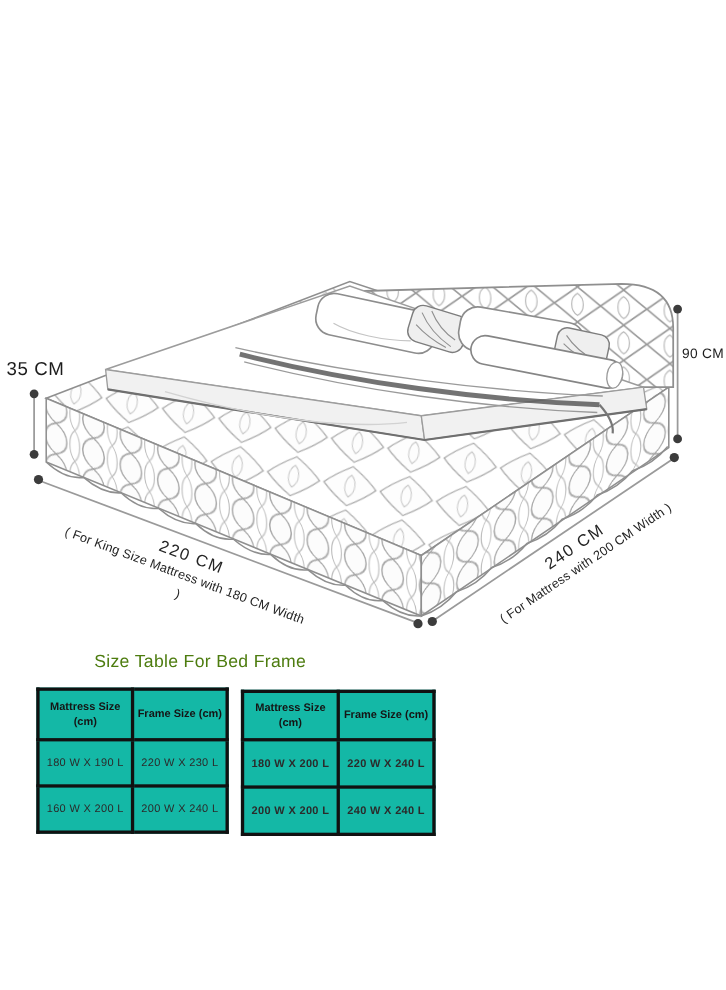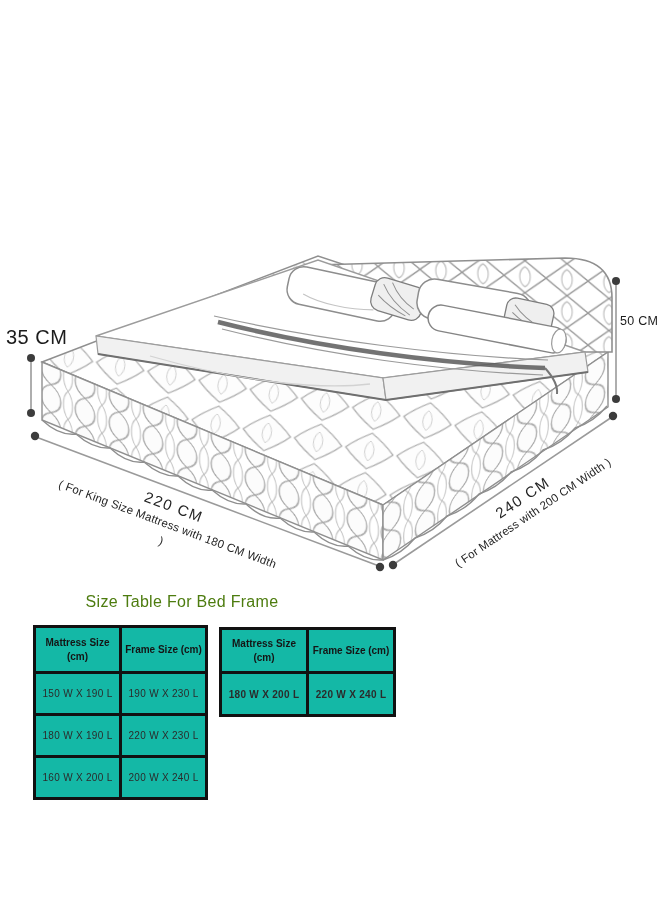--- a/index.html
+++ b/index.html
@@ -2,21 +2,21 @@
 <html><head>
 <meta charset="utf-8">
 <style>
   html,body{margin:0;padding:0;background:#ffffff;}
   .page{
     position:relative;width:660px;height:900px;background:#ffffff;
     font-family:"Liberation Sans",sans-serif;overflow:hidden;
   }
   .bed-svg{position:absolute;left:0;top:0;}
   .dim-label{position:absolute;color:#1c1c1c;white-space:nowrap;}
-  .dim-label.big{left:6px;top:326px;font-size:20px;letter-spacing:0.5px;}
+  .dim-label.big{left:6px;top:326px;font-size:17px;letter-spacing:0.5px;}
   .dim-label.small{left:620px;top:314px;font-size:12.5px;letter-spacing:0.3px;}
   .rot-label{position:absolute;text-align:center;color:#242424;}
   .rot-label .size{font-size:15px;letter-spacing:1.5px;margin-bottom:2px;}
   .rot-label .note{font-size:11.5px;line-height:1.55;letter-spacing:0.2px;}
   .rot-label.left{left:50px;top:497px;width:235px;transform:rotate(20.5deg);}
   .rot-label.right{left:408px;top:487px;width:240px;transform:rotate(-34deg);}
   .table-title{
     position:absolute;left:32px;top:593px;width:300px;text-align:center;
     font-size:16px;color:#4d7c0f;letter-spacing:0.3px;font-weight:500;
   }
@@ -124,43 +124,39 @@
       <circle cx="616" cy="281" r="4"></circle>
         <circle cx="616" cy="399" r="4"></circle>
       <circle cx="35" cy="436" r="4.2"></circle>
         <circle cx="380" cy="567" r="4.2"></circle>
       <circle cx="393" cy="565" r="4.2"></circle>
         <circle cx="613" cy="416" r="4.2"></circle>
     </g>
   </svg>
 
   <div class="dim-label big">35 CM</div>
-  <div class="dim-label small">50 CM</div>
+  <div class="dim-label small">90 CM</div>
 
   <div class="rot-label left">
     <div class="size">220 CM</div>
     <div class="note">( For King Size Mattress with 180 CM Width )</div>
   </div>
 
   <div class="rot-label right">
     <div class="size">240 CM</div>
     <div class="note">( For Mattress with 200 CM Width )</div>
   </div>
 
   <div class="table-title">Size Table For Bed Frame</div>
 
   <table class="size-table left-table">
     <tbody>
         <tr>
       <th>Mattress Size (cm)</th>
       <th>Frame Size (cm)</th>
-    </tr>
-    <tr>
-      <td>150 W X 190 L</td>
-      <td>190 W X 230 L</td>
     </tr>
     <tr>
       <td>180 W X 190 L</td>
       <td>220 W X 230 L</td>
     </tr>
     <tr>
       <td>160 W X 200 L</td>
       <td>200 W X 240 L</td>
     </tr>
   </tbody>
@@ -169,16 +165,20 @@
   <table class="size-table right-table">
     <tbody>
         <tr>
       <th>Mattress Size (cm)</th>
       <th>Frame Size (cm)</th>
     </tr>
     <tr>
       <td>180 W X 200 L</td>
       <td>220 W X 240 L</td>
     </tr>
+    <tr>
+      <td>200 W X 200 L</td>
+      <td>240 W X 240 L</td>
+    </tr>
   </tbody>
     </table>
 
 </div>
 
 </body></html>

